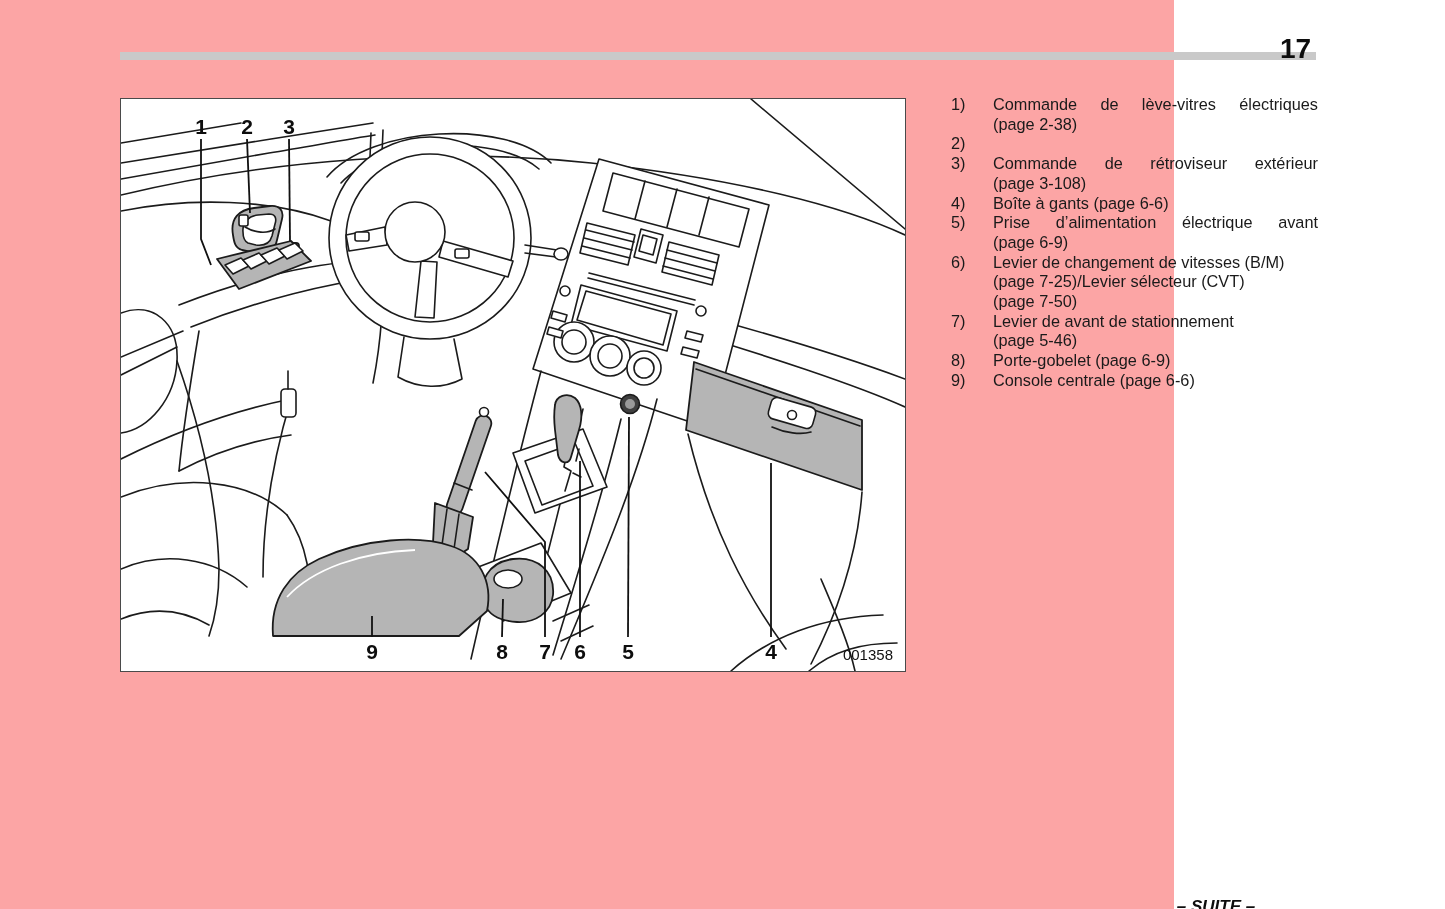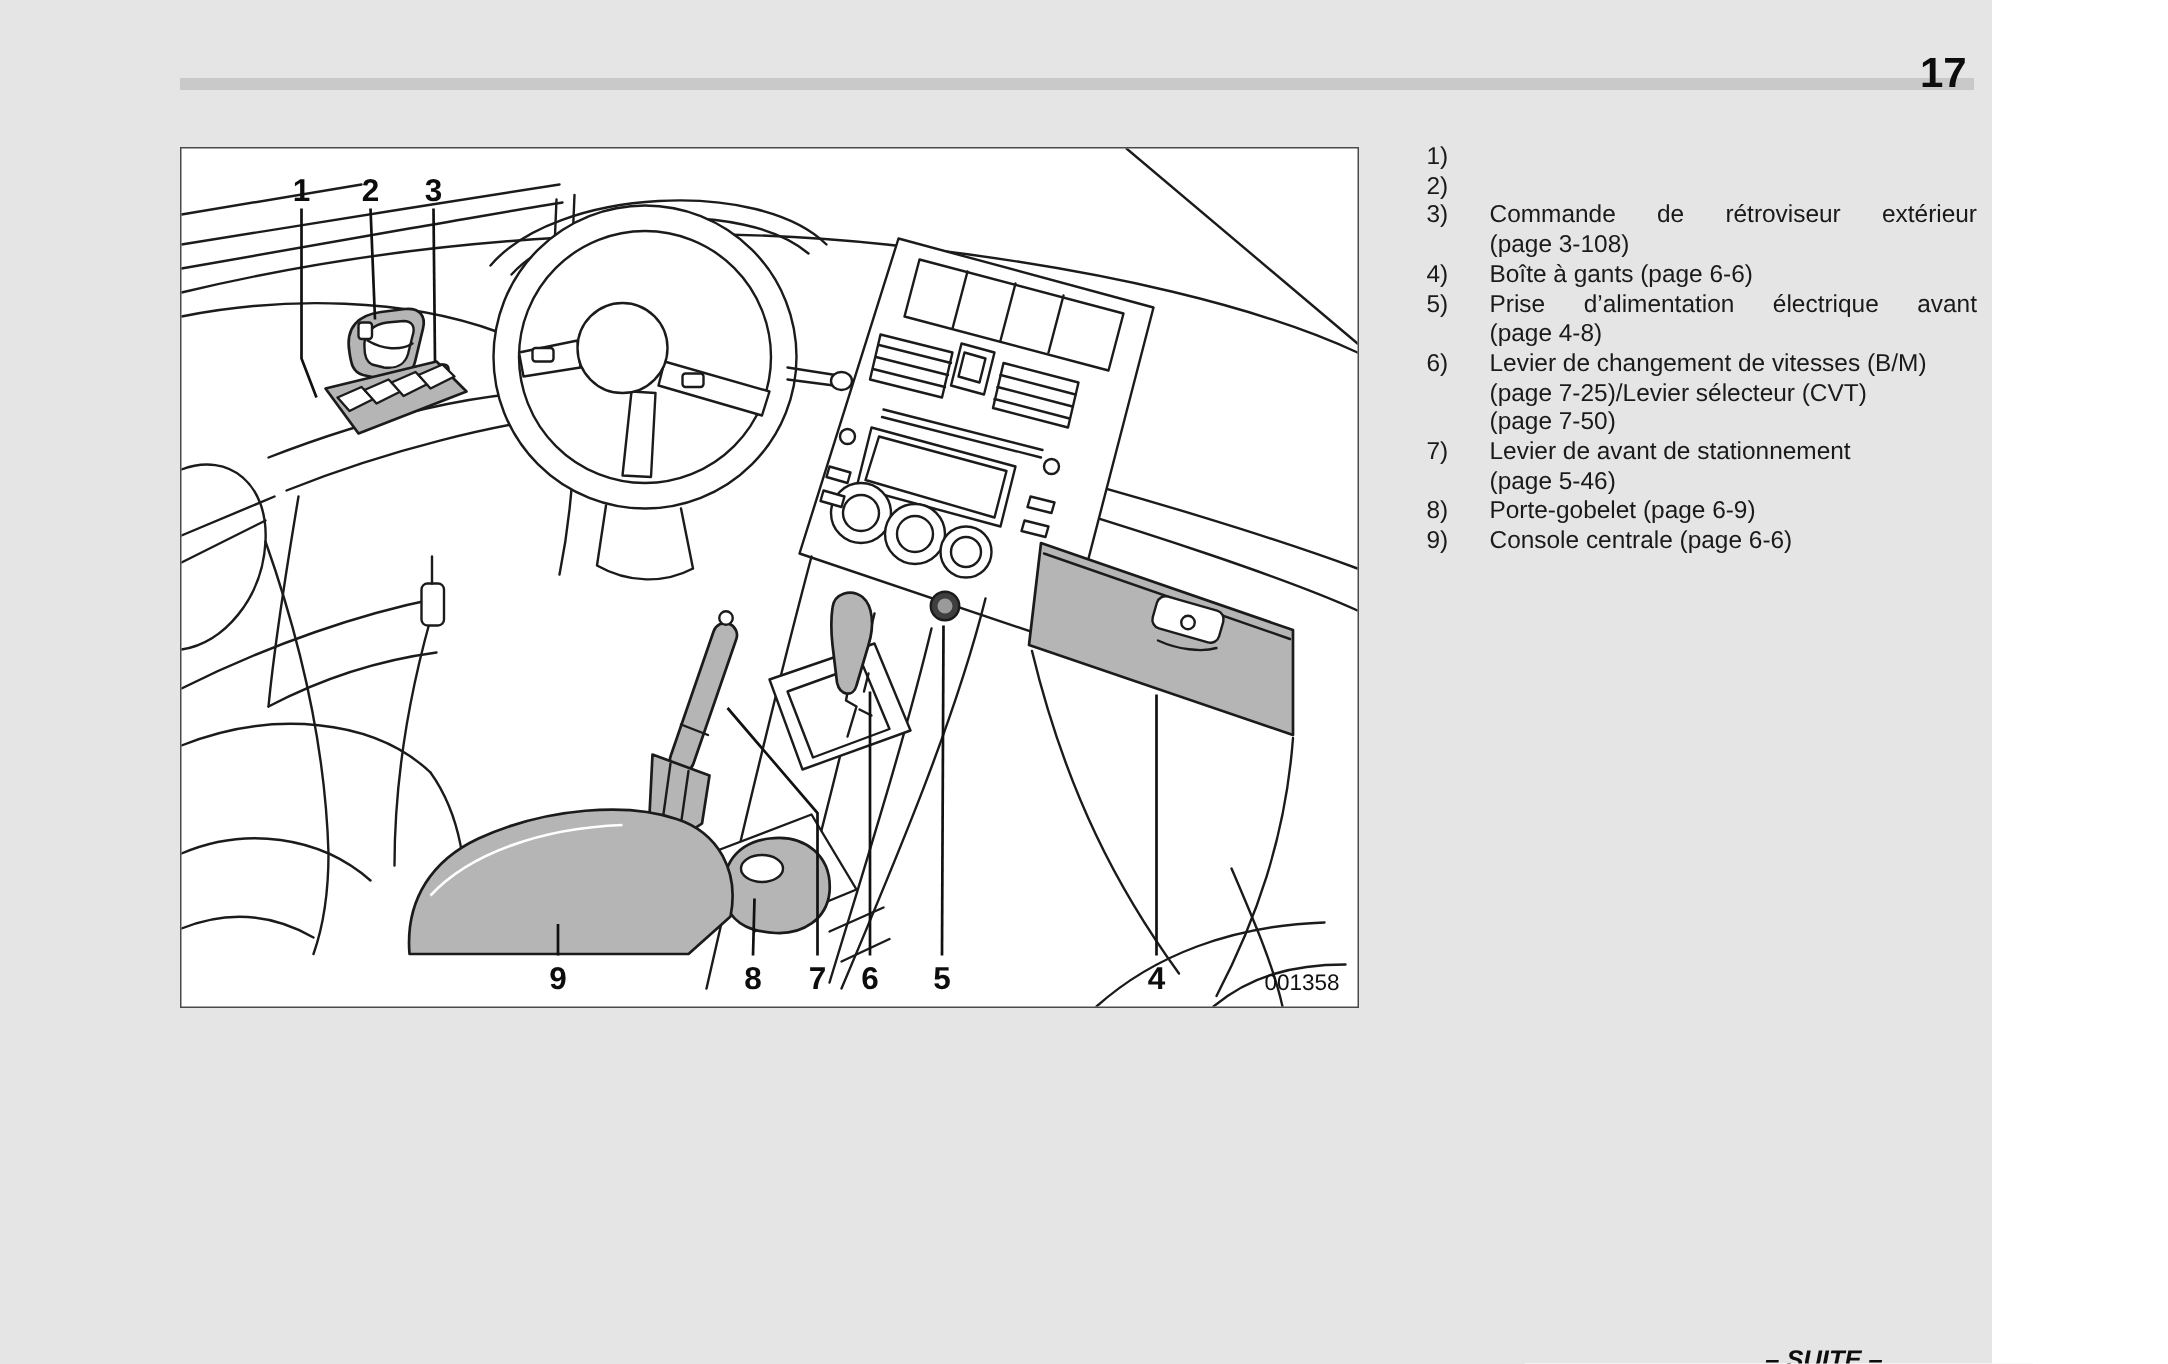--- a/index.html
+++ b/index.html
@@ -1,18 +1,18 @@
 <!DOCTYPE html>
 <html><head>
 <meta charset="utf-8">
 <style>
   * { margin:0; padding:0; box-sizing:border-box; }
   html,body { width:1445px; height:909px; background:#ffffff; overflow:hidden;
     font-family:"Liberation Sans", sans-serif; color:#1a1a1a; }
-  .page { position:relative; width:1328px; height:909px; background:#e5e5e5; }
+  .page { position:relative; width:1174px; height:909px; background:#fca5a5; }
 
   .header-rule { position:absolute; left:120px; top:52px; width:1196px; height:8px;
     background:#c9c9c9; }
   .page-number { position:absolute; left:1280px; top:35px; width:40px;
     font-size:28px; line-height:28px; font-weight:bold; color:#0d0d0d; }
 
   .figure-box { position:absolute; left:120px; top:98px; width:786px; height:574px;
     border:1px solid #4a4a4a; background:#fff; }
   .figure-box svg { display:block; }
 
@@ -240,20 +240,24 @@
       </g>
 
       <text class="fig-id" x="772" y="561">001358</text>
     </svg>
   </div>
 
   <div class="legend">
 
     <div class="lg-item">
       <span class="lg-num">1)</span>
+      <div class="lg-text">
+        <div class="lg-line just">Commande de lève-vitres électriques</div>
+        <div class="lg-line">(page 2-38)</div>
+      </div>
     </div>
 
     <div class="lg-item">
       <span class="lg-num">2)</span>
     </div>
 
     <div class="lg-item">
       <span class="lg-num">3)</span>
       <div class="lg-text">
         <div class="lg-line just">Commande de rétroviseur extérieur</div>
@@ -265,21 +269,21 @@
       <span class="lg-num">4)</span>
       <div class="lg-text">
         <div class="lg-line">Boîte à gants (page 6-6)</div>
       </div>
     </div>
 
     <div class="lg-item">
       <span class="lg-num">5)</span>
       <div class="lg-text">
         <div class="lg-line just">Prise d’alimentation électrique avant</div>
-        <div class="lg-line">(page 4-8)</div>
+        <div class="lg-line">(page 6-9)</div>
       </div>
     </div>
 
     <div class="lg-item">
       <span class="lg-num">6)</span>
       <div class="lg-text">
         <div class="lg-line">Levier de changement de vitesses (B/M)</div>
         <div class="lg-line">(page 7-25)/Levier sélecteur (CVT)</div>
         <div class="lg-line">(page 7-50)</div>
       </div>

